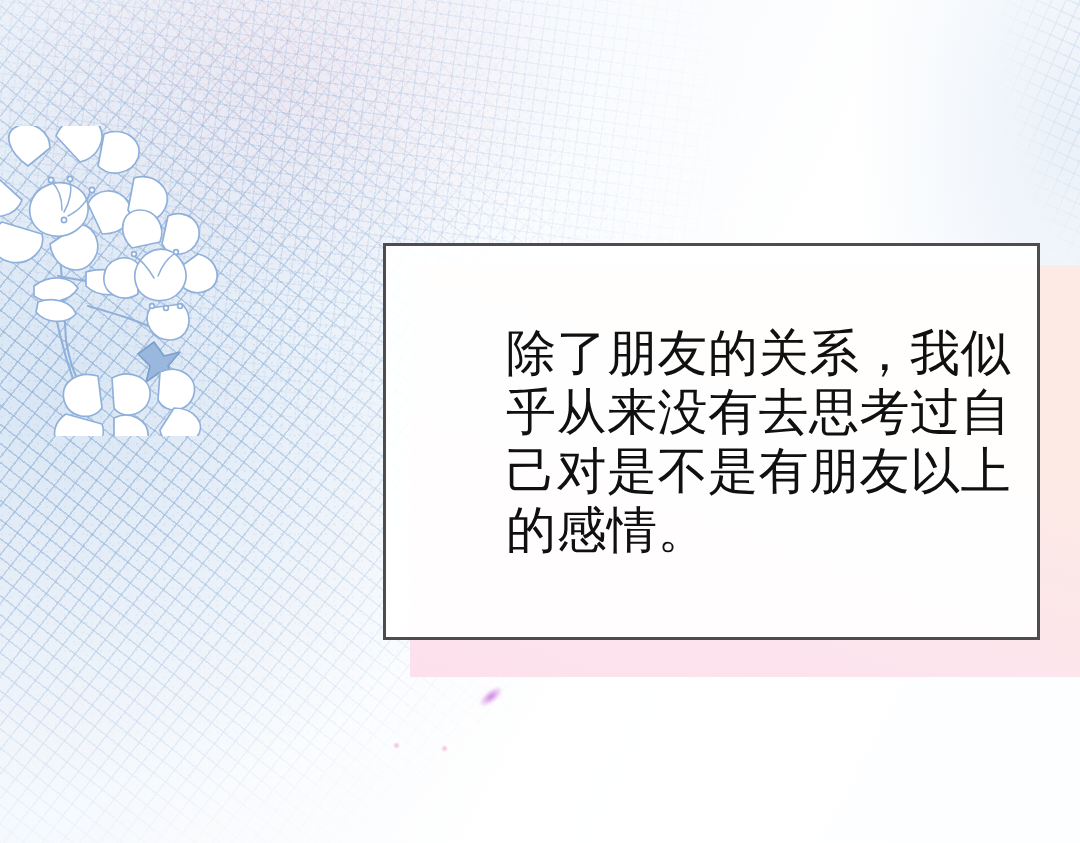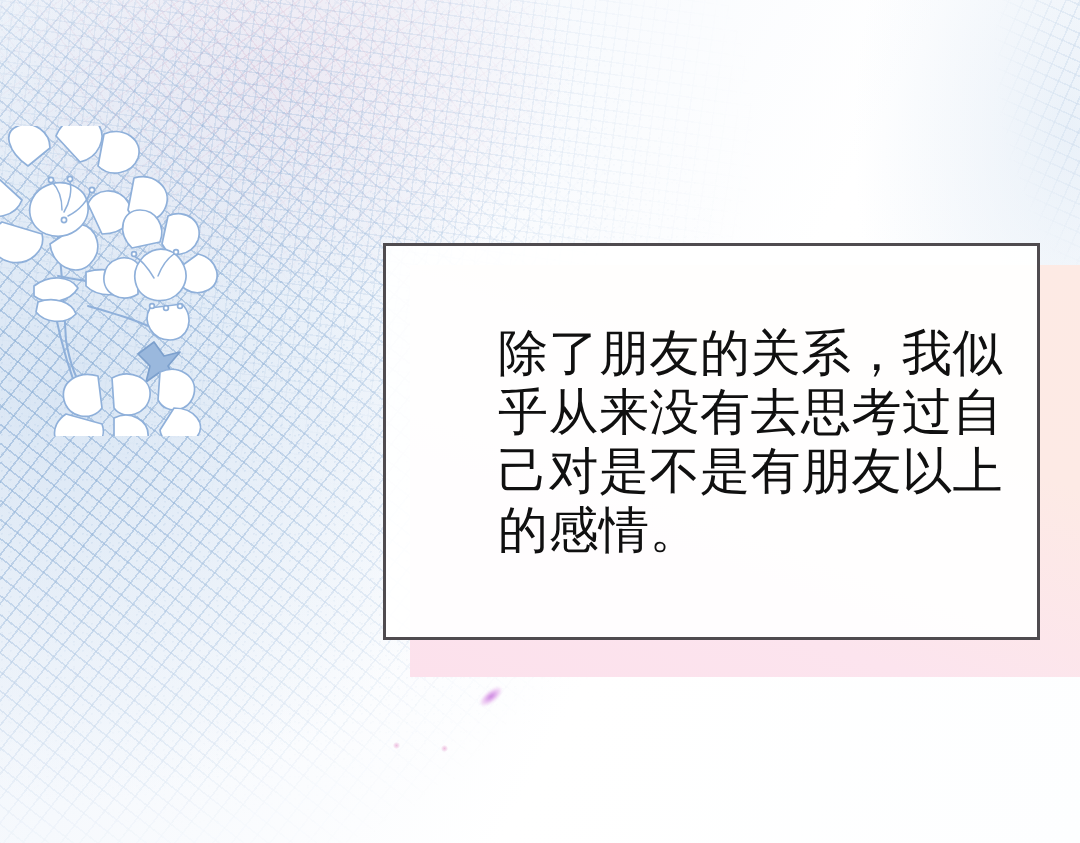--- a/index.html
+++ b/index.html
@@ -102,21 +102,21 @@
     width: 657px;
     height: 397px;
     box-sizing: border-box;
     border: 3px solid #4f4b4f;
     background: rgba(255,255,255,0.93);
     display: flex;
     align-items: center;
     justify-content: flex-start;
   }
   .dialogue-text {
-    margin: 0;
+    margin: 8px;
     padding: 0 18px 0 112px;
     color: #101010;
     font-size: 50px;
     line-height: 59px;
     letter-spacing: 0.5px;
     font-weight: 400;
     width: 100%;
     box-sizing: border-box;
     word-break: break-all;
     font-family: "DejaVu Sans", "Liberation Sans", sans-serif;

